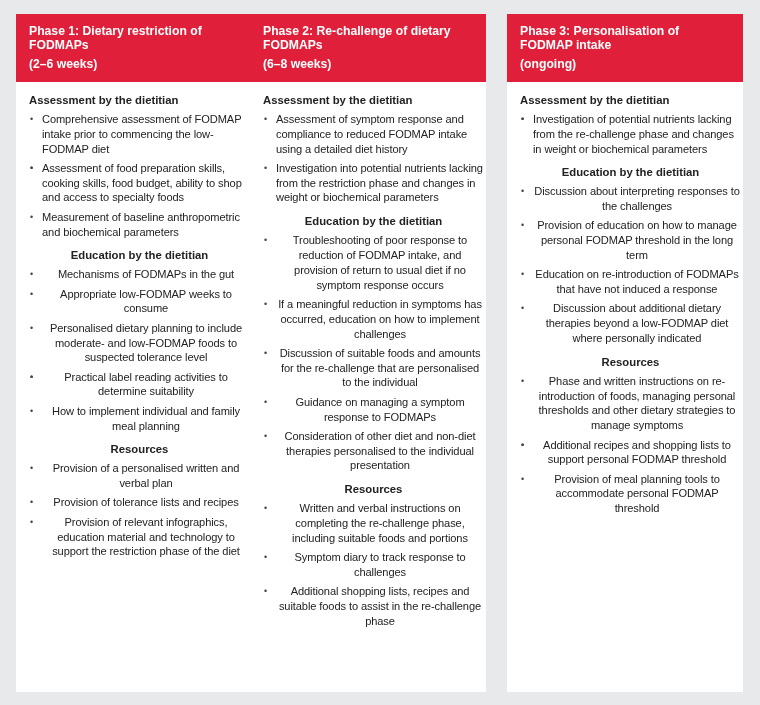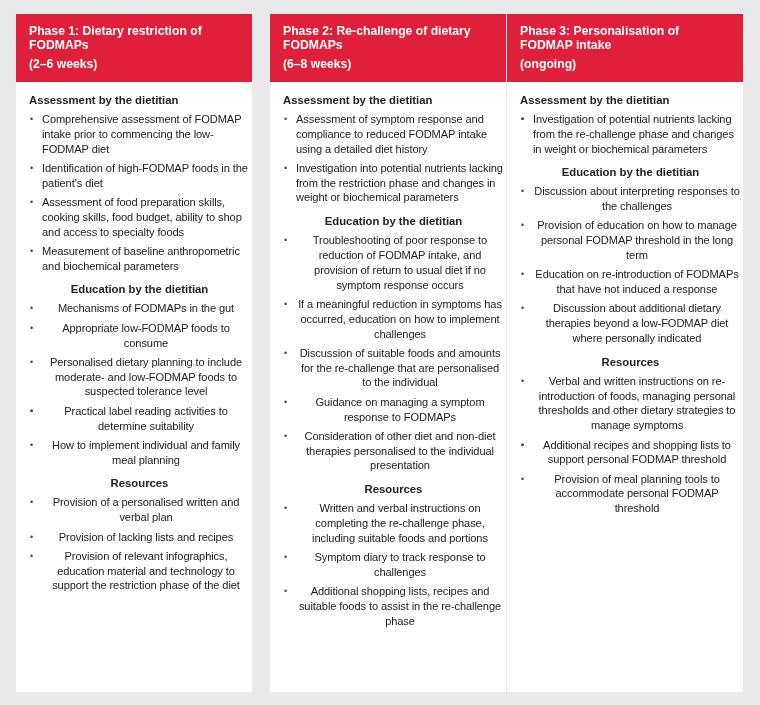--- a/index.html
+++ b/index.html
@@ -6,21 +6,21 @@
   body {
     width: 760px; height: 705px; background: #e8e9eb;
     font-family: "Liberation Sans", sans-serif; color: #222;
     position: relative; overflow: hidden;
   }
   .col {
     position: absolute; top: 14px; width: 236px; height: 678px;
     background: #ffffff;
   }
   #col-0 { left: 16px; }
-  #col-1 { left: 270px; }
+  #col-1 { left: 250px; }
   #col-2 { left: 507px; }
   .col-header {
     background: #e0203a; color: #fff; height: 68px;
     padding: 10px 12px 4px 13px; box-sizing: border-box;
     font-weight: bold; font-size: 12.2px; line-height: 14px;
   }
   .col-header .title { display: block; }
   .col-header .duration { display: block; margin-top: 5px; }
   .col-body { padding: 11px 2px 0 13px; }
   .section-heading {
@@ -44,41 +44,41 @@
 <div class="col" id="col-0">
     <div class="col-header">
       <span class="title">Phase 1: Dietary restriction of FODMAPs</span>
       <span class="duration">(2–6 weeks)</span>
     </div>
     <div class="col-body">
       <div class="section">
         <div class="section-heading">Assessment by the dietitian</div>
         <ul>
           <li><span class="bullet">•</span><span>Comprehensive assessment of FODMAP intake prior to commencing the low-FODMAP diet</span></li>
-          <li><span class="bullet">•</span><span>Identification of high-FODMAP foods in the patient’s diet</span></li>
+          <li><span class="bullet">•</span></li>
           <li><span class="bullet">•</span><span>Assessment of food preparation skills, cooking skills, food budget, ability to shop and access to specialty foods</span></li>
           <li><span class="bullet">•</span><span>Measurement of baseline anthropometric and biochemical parameters</span></li>
         </ul>
       </div>
       <div class="section">
         <div class="section-heading">Education by the dietitian</div>
         <ul>
           <li><span class="bullet">•</span><span>Mechanisms of FODMAPs in the gut</span></li>
-          <li><span class="bullet">•</span><span>Appropriate low-FODMAP foods to consume</span></li>
+          <li><span class="bullet">•</span><span>Appropriate low-FODMAP weeks to consume</span></li>
           <li><span class="bullet">•</span><span>Personalised dietary planning to include moderate- and low-FODMAP foods to suspected tolerance level</span></li>
           <li><span class="bullet">•</span></li>
           <li><span class="bullet">•</span><span>Practical label reading activities to determine suitability</span></li>
           <li><span class="bullet">•</span><span>How to implement individual and family meal planning</span></li>
         </ul>
       </div>
       <div class="section">
         <div class="section-heading">Resources</div>
         <ul>
           <li><span class="bullet">•</span><span>Provision of a personalised written and verbal plan</span></li>
-          <li><span class="bullet">•</span><span>Provision of lacking lists and recipes</span></li>
+          <li><span class="bullet">•</span><span>Provision of tolerance lists and recipes</span></li>
           <li><span class="bullet">•</span><span>Provision of relevant infographics, education material and technology to support the restriction phase of the diet</span></li>
         </ul>
       </div>
     </div>
   </div>
 <div class="col" id="col-1">
     <div class="col-header">
       <span class="title">Phase 2: Re-challenge of dietary FODMAPs</span>
       <span class="duration">(6–8 weeks)</span>
     </div>
@@ -128,20 +128,20 @@
         <ul>
           <li><span class="bullet">•</span><span>Discussion about interpreting responses to the challenges</span></li>
           <li><span class="bullet">•</span><span>Provision of education on how to manage personal FODMAP threshold in the long term</span></li>
           <li><span class="bullet">•</span><span>Education on re-introduction of FODMAPs that have not induced a response</span></li>
           <li><span class="bullet">•</span><span>Discussion about additional dietary therapies beyond a low-FODMAP diet where personally indicated</span></li>
         </ul>
       </div>
       <div class="section">
         <div class="section-heading">Resources</div>
         <ul>
-          <li><span class="bullet">•</span><span>Verbal and written instructions on re-introduction of foods, managing personal thresholds and other dietary strategies to manage symptoms</span></li>
+          <li><span class="bullet">•</span><span>Phase and written instructions on re-introduction of foods, managing personal thresholds and other dietary strategies to manage symptoms</span></li>
           <li><span class="bullet">•</span></li>
           <li><span class="bullet">•</span><span>Additional recipes and shopping lists to support personal FODMAP threshold</span></li>
           <li><span class="bullet">•</span><span>Provision of meal planning tools to accommodate personal FODMAP threshold</span></li>
         </ul>
       </div>
     </div>
   </div>
 
 </body></html>

